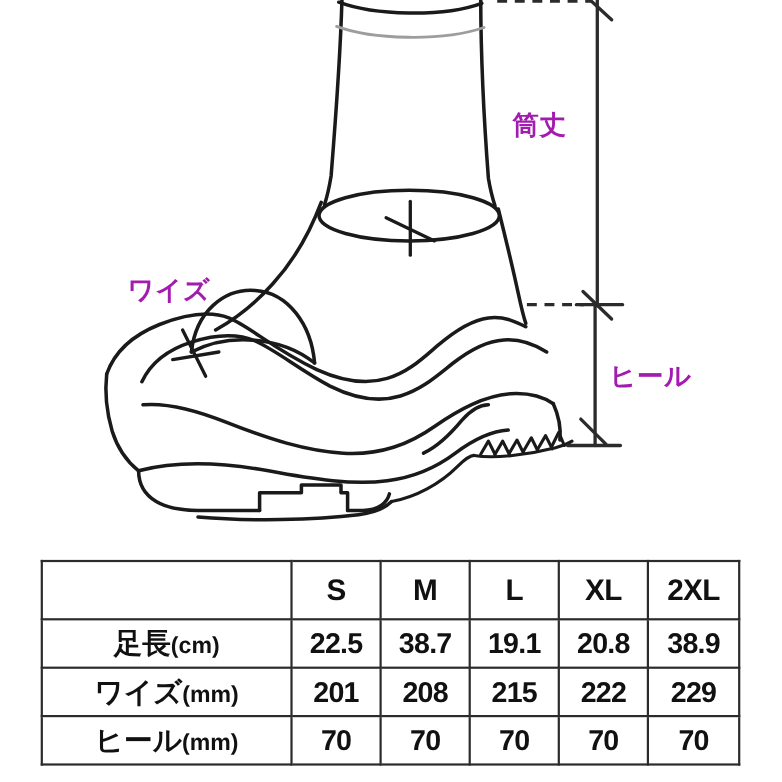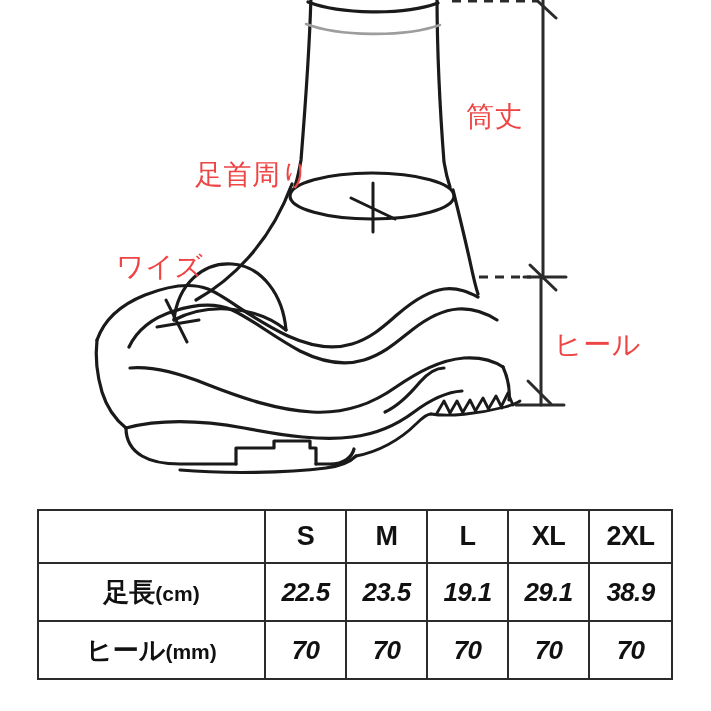--- a/index.html
+++ b/index.html
@@ -29,23 +29,23 @@
     width: 711px;
     height: 495px;
   }
   #diagram-svg {
     display: block;
     width: 711px;
     height: 495px;
   }
   .dia-label {
     position: absolute;
-    color: #ef4444;
-    font-size: 28px;
-    font-weight: 400;
+    color: #a21caf;
+    font-size: 24px;
+    font-weight: 700;
     letter-spacing: 0.5px;
     white-space: nowrap;
     font-family: "DejaVu Sans", "Liberation Sans", sans-serif;
   }
   #label-ankle  { left: 195px; top: 156px; }
   #label-width  { left: 116px; top: 248px; }
   #label-shaft  { left: 466px; top: 98px; }
   #label-heel   { left: 554px; top: 326px; }
 
   
@@ -61,21 +61,21 @@
     width: 634px;
     background: #fff;
   }
   table.size-table td {
     border: 2px solid #2b2b2b;
     text-align: center;
     vertical-align: middle;
     color: #111111;
     padding: 0;
   }
-  table.size-table tr { height: 58px; }
+  table.size-table tr { height: 44px; }
   table.size-table tr.r-head { height: 53px; }
   col.c-label { width: 227px; }
   col.c-size  { width: 81px; }
   col.c-size-last { width: 83px; }
 
   .hdr-size {
     font-size: 27px;
     font-weight: 700;
     font-family: "Liberation Sans", "DejaVu Sans", sans-serif;
     letter-spacing: -0.5px;
@@ -89,21 +89,20 @@
   .row-label .unit {
     font-size: 21px;
     font-weight: 700;
     font-family: "Liberation Sans", "DejaVu Sans", sans-serif;
   }
   .cell-val {
     font-size: 26px;
     font-weight: 700;
     font-family: "Liberation Sans", "DejaVu Sans", sans-serif;
     letter-spacing: -0.7px;
-    font-style: italic;
   }
 </style>
 </head>
 <body>
 
 <div id="page">
 
   <div id="diagram-area">
     <svg id="diagram-svg" viewBox="0 0 711 495">
 
@@ -225,21 +224,20 @@
 
       <g stroke="#2b2b2b" stroke-width="3" stroke-linecap="round">
         <line x1="541" y1="278" x2="541" y2="405"></line>
 
         <line x1="528" y1="381" x2="551" y2="404"></line>
         <line x1="516" y1="405" x2="564" y2="405"></line>
       </g>
 
     </svg>
 
-    <div class="dia-label" id="label-ankle">足首周り</div>
     <div class="dia-label" id="label-width">ワイズ</div>
     <div class="dia-label" id="label-shaft">筒丈</div>
     <div class="dia-label" id="label-heel">ヒール</div>
   </div>
 
   <div id="size-table-wrap">
     <table class="size-table">
       <colgroup>
         <col class="c-label">
         <col class="c-size">
@@ -253,24 +251,32 @@
             <td></td>
             <td class="hdr-size">S</td>
             <td class="hdr-size">M</td>
             <td class="hdr-size">L</td>
             <td class="hdr-size">XL</td>
             <td class="hdr-size">2XL</td>
           </tr>
           <tr>
             <td class="row-label"><span>足長</span><span class="unit">(cm)</span></td>
             <td class="cell-val">22.5</td>
-            <td class="cell-val">23.5</td>
+            <td class="cell-val">38.7</td>
             <td class="cell-val">19.1</td>
-            <td class="cell-val">29.1</td>
+            <td class="cell-val">20.8</td>
             <td class="cell-val">38.9</td>
+          </tr>
+          <tr>
+            <td class="row-label"><span>ワイズ</span><span class="unit">(mm)</span></td>
+            <td class="cell-val">201</td>
+            <td class="cell-val">208</td>
+            <td class="cell-val">215</td>
+            <td class="cell-val">222</td>
+            <td class="cell-val">229</td>
           </tr>
           <tr>
             <td class="row-label"><span>ヒール</span><span class="unit">(mm)</span></td>
             <td class="cell-val">70</td>
             <td class="cell-val">70</td>
             <td class="cell-val">70</td>
             <td class="cell-val">70</td>
             <td class="cell-val">70</td>
           </tr>
         </tbody>

